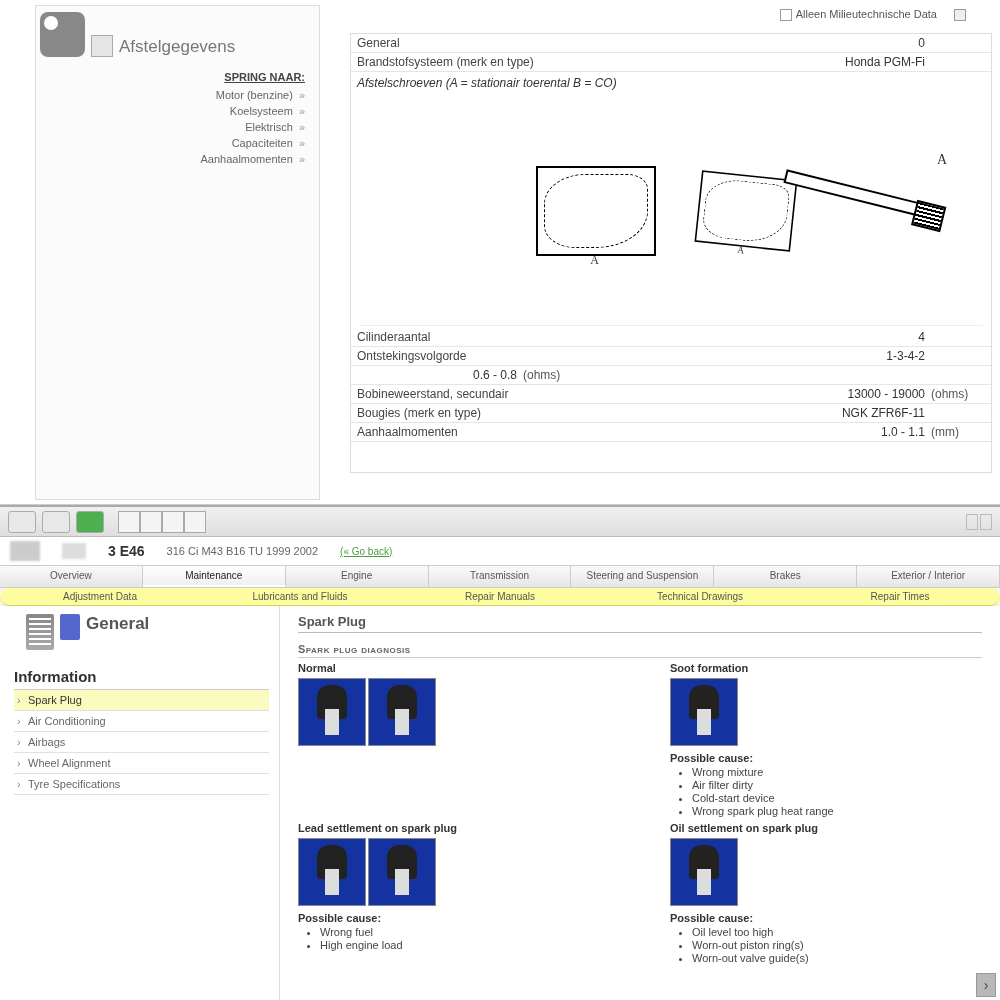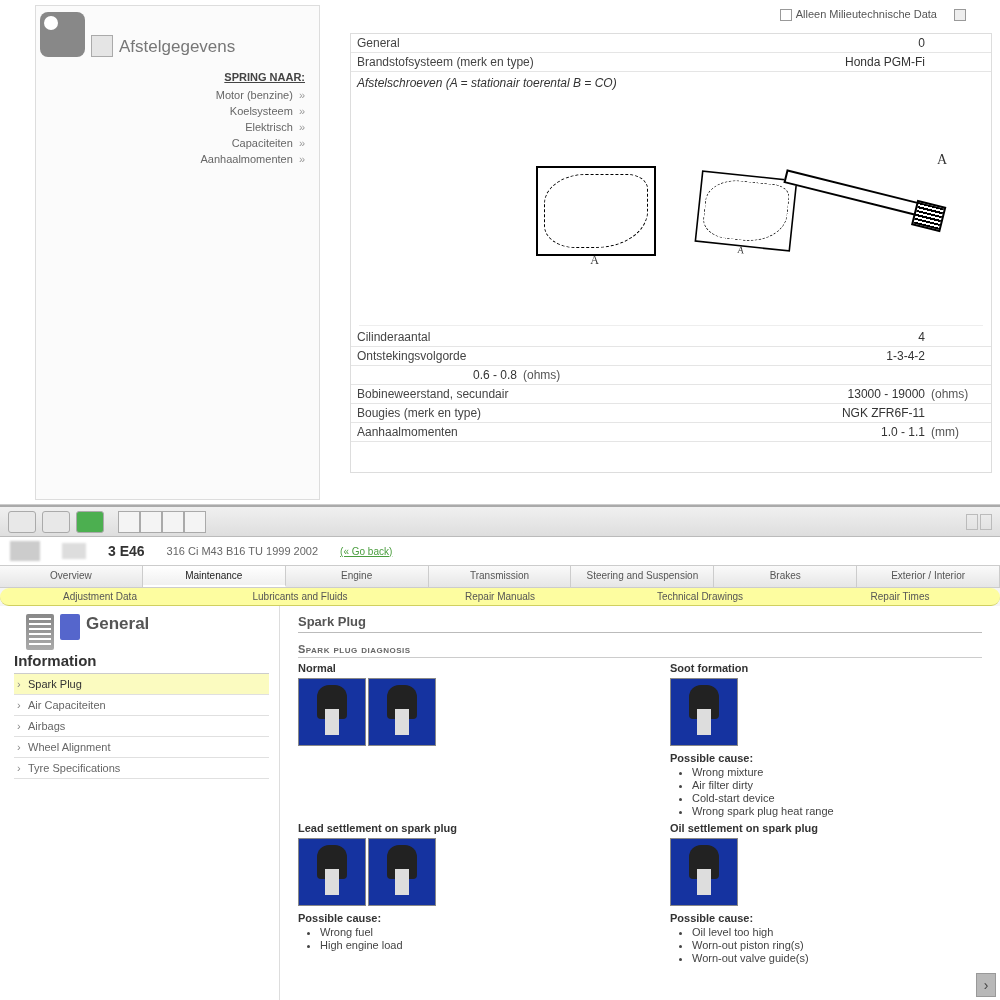--- a/index.html
+++ b/index.html
@@ -59,21 +59,21 @@
 .sub-tabs { display:flex; background:#fdfda0; border-bottom:1px solid #d0d060;border-radius:9px;}
 .stab { flex:1; text-align:center; font-size:10px; padding:3px 2px; color:#555; cursor:pointer;}
 
 .b-content { display:flex; height: calc(495px - 30px - 28px - 22px - 18px); background:#fff;}
 .b-side { width: 280px; border-right:1px solid #ddd; padding: 8px 0 0 14px;}
 .gen-head { display:flex; gap:6px;padding-left:12px; }
 .doc-icon { width:28px; height:36px; background:linear-gradient(#888,#aaa); border-radius:2px; position:relative;}
 .doc-icon::after{content:"";position:absolute;inset:4px 3px;background:repeating-linear-gradient(#fff 0 2px, transparent 2px 5px);}
 .doc-icon2{width:20px;height:26px;background:#5566cc;border-radius:2px;}
 .gen-title{font-size:17px; font-weight:bold; color:#555;}
-.info-title{font-size:15px; font-weight:bold; padding: 2px 0 4px 0; color:#333;}
+.info-title{font-size:15px; font-weight:bold; padding: 2px 0 4px 0; color:#333;margin-top:16px;}
 .info-list{border-top:1px solid #ccc;margin-right:10px;}
 .info-item{border-bottom:1px solid #e0e0e0; padding:4px 4px 4px 14px; font-size:11px; color:#666; cursor:pointer; position:relative;}
 .info-item::before{content:"›"; position:absolute; left:3px; color:#888;}
 .info-item.active{background:#fbfbc0;color:#333;}
 
 .b-main { flex:1; padding: 8px 18px 0 18px; overflow:auto; position:relative;}
 .section-title { font-size:13px; font-weight:bold; color:#555; border-bottom:1px solid #bbb; padding-bottom:3px; margin-bottom:10px;}
 .diag-title { font-size:11px; font-weight:bold; letter-spacing:0.5px; color:#666; border-bottom:1px solid #ccc; padding-bottom:2px; margin-bottom:4px; font-variant:small-caps;}
 .diag-grid{display:grid; grid-template-columns: 1fr 1fr; gap: 4px 60px;}
 .diag-cell{}
@@ -209,21 +209,21 @@
   <div class="b-content">
     <div class="b-side">
       <div class="gen-head">
         <div class="doc-icon"></div>
         <div class="doc-icon2"></div>
         <div class="gen-title">General</div>
       </div>
       <div class="info-title">Information</div>
       <div class="info-list" id="info-list">
           <div class="info-item active">Spark Plug</div>
-          <div class="info-item">Air Capaciteiten</div>
+          <div class="info-item">Air Conditioning</div>
           <div class="info-item">Airbags</div>
           <div class="info-item">Wheel Alignment</div>
           <div class="info-item">Tyre Specifications</div>
         </div>
     </div>
     <div class="b-main">
       <div class="section-title">Spark Plug</div>
       <div class="diag-title">Spark plug diagnosis</div>
       <div class="diag-grid" id="diag-grid">
           <div class="diag-cell">

